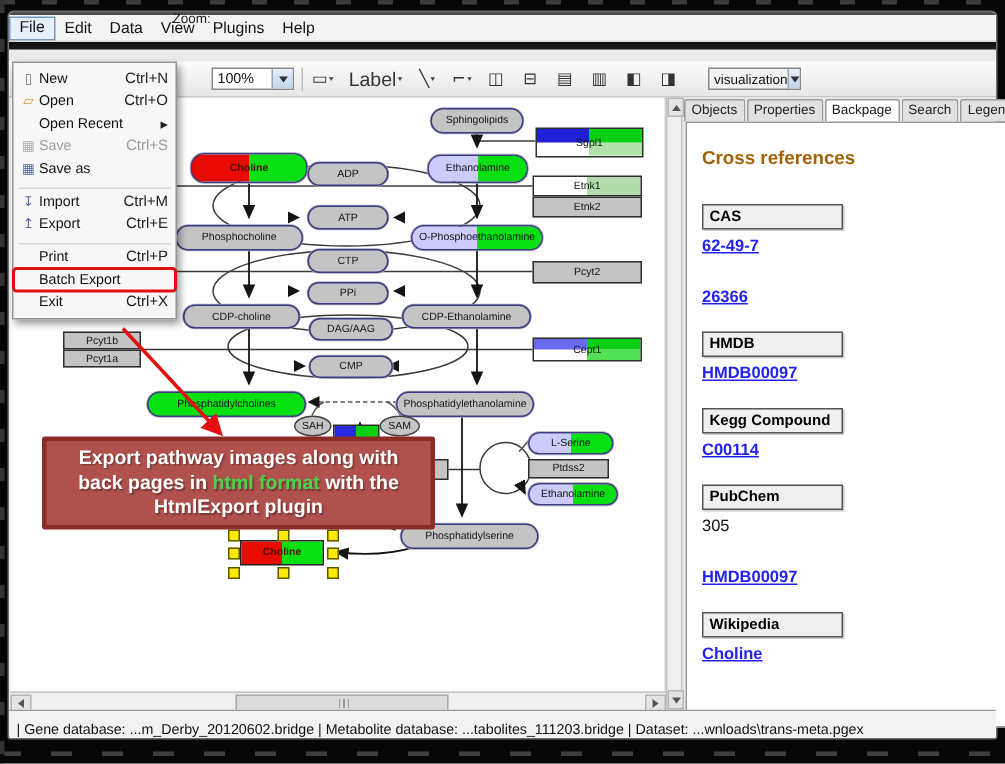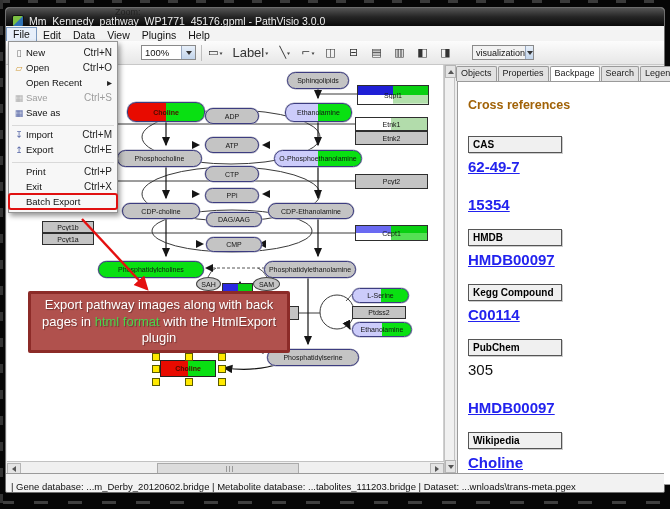--- a/index.html
+++ b/index.html
@@ -8,21 +8,21 @@
   .abs{position:absolute;box-sizing:border-box}
   
   .frame-dash-top{left:0;top:0;width:670px;height:3px;background:repeating-linear-gradient(90deg,#3a3a3a 0 10px,#060606 10px 28px)}
   .frame-dash-bottom{left:0;top:501px;width:670px;height:3px;background:repeating-linear-gradient(90deg,#3f3f3f 0 14px,#060606 14px 34px)}
   .frame-dash-left{left:0;top:0;width:3px;height:509px;background:repeating-linear-gradient(180deg,#333 0 9px,#060606 9px 26px)}
   
   .window{left:5px;top:7px;width:660px;height:486px;background:#ebebeb;border:1px solid #6e6e6e;border-radius:4px 4px 2px 2px;z-index:1}
   .titlebar{left:6px;top:8px;width:658px;height:25px;background:linear-gradient(#555 0%,#262626 35%,#0b0b0b 70%,#191919 100%);border-radius:3px 3px 0 0;display:flex;align-items:center;z-index:5}
   .app-icon{width:10px;height:10px;margin:0 5px 0 6px;border-radius:2px;background:linear-gradient(135deg,#7cc043 0 45%,#2e72b5 55%);border:1px solid #111}
   .title-text{color:#eee;font-size:10.5px;white-space:nowrap}
-  .menubar{left:6px;top:26px;width:658px;height:18px;background:#f3f3f3;border-bottom:1px solid #d6d6d6;display:flex;align-items:center;z-index:5;font-size:10.5px;color:#111}
+  .menubar{left:6px;top:10px;width:658px;height:18px;background:#f3f3f3;border-bottom:1px solid #d6d6d6;display:flex;align-items:center;z-index:5;font-size:10.5px;color:#111}
   .mb-item{padding:0 6px;height:14px;line-height:14px}
   .mb-item.active{border:1px solid #7a99c0;background:#e7effa;height:14px;line-height:12px}
   .toolbar{left:6px;top:41px;width:658px;height:24px;background:linear-gradient(#fcfcfc,#e7e7e7);border-bottom:1px solid #c8c8c8;z-index:5}
   .tb-label{position:absolute;left:115px;top:7px;font-size:9px;color:#222}
   .combo{position:absolute;height:15px;background:#fff;border:1px solid #8a8a8a;display:flex;align-items:center;font-size:9.5px;color:#111;padding-left:3px}
   .combo .cbtn{margin-left:auto;width:13px;height:100%;background:linear-gradient(#e8f0fa,#c2d4ea);border-left:1px solid #98a8c0;display:flex;align-items:center;justify-content:center}
   .caret-down{width:0;height:0;border-left:3px solid transparent;border-right:3px solid transparent;border-top:4px solid #333}
   .zoom-combo{left:141px;top:45px;width:55px}
   .vis-combo{left:472px;top:45px;width:62px;background:#f2f2f2}
   .tb-sep{position:absolute;left:201px;top:45px;width:1px;height:16px;background:#bfbfbf}
@@ -53,41 +53,41 @@
   .f-half-white-lgreen{background:linear-gradient(to right,#fff 50%,#b2dcab 50%)}
   
   .sel-handles{left:152px;top:353px;width:73px;height:31px;z-index:4}
   .selh{position:absolute;width:6px;height:6px;background:#ffe900;border:1px solid #5a5a00}
   .selh:nth-child(1){left:0;top:0}.selh:nth-child(2){left:33px;top:0}.selh:nth-child(3){left:66px;top:0}
   .selh:nth-child(4){left:0;top:12px}.selh:nth-child(5){left:66px;top:12px}
   .selh:nth-child(6){left:0;top:25px}.selh:nth-child(7){left:33px;top:25px}.selh:nth-child(8){left:66px;top:25px}
   
   .callout{left:28px;top:291px;width:262px;height:62px;background:#b0514d;border:3px solid #8c2b28;border-radius:2px;z-index:4;
            display:flex;align-items:center;justify-content:flex-end;text-align:center;padding:2px 6px;
-           color:#fff;font-weight:normal;font-size:13px;line-height:1.3;text-shadow:1px 1px 1px rgba(0,0,0,.35)}
+           color:#fff;font-weight:bold;font-size:13px;line-height:1.3;text-shadow:1px 1px 1px rgba(0,0,0,.35)}
   .callout .hl{color:#4cd34c}
   
   .menu-pop{left:8px;top:41px;width:110px;background:#f7f7f7;border:1px solid #949494;box-shadow:2px 3px 5px rgba(0,0,0,.4);z-index:7;padding:3px 0}
   .fm-item{display:flex;align-items:center;height:15px;font-size:9.5px;color:#111;padding:0 5px 0 3px;position:relative}
   .fm-icon{width:14px;text-align:center;font-size:9px;font-family:"DejaVu Sans",sans-serif}
   .fm-short{margin-left:auto;font-size:10px;color:#222}
   .fm-item.disabled .fm-label,.fm-item.disabled .fm-short{color:#9d9d9d}
   .fm-item.t-separator{height:4px;padding:0;margin:1px 3px;border-bottom:1px solid #d9d9d9}
   .fm-item.highlighted{outline:2px solid #e01010;outline-offset:-1px;border-radius:2px}
   .ic-amber{color:#d09a38}.ic-blue{color:#5868a8}.ic-dis{color:#b0b0b0}.ic-plain{color:#707070}
   
   .panel{left:455px;top:65px;width:207px;height:408px;background:#ececec;z-index:5}
   .tabs{position:absolute;left:1px;top:1px;width:205px;height:15px;display:flex;font-size:9px}
   .tab{border:1px solid #9a9a9a;border-bottom:none;background:#e2e2e2;color:#222;padding:1px 4px 0;margin-right:1px;border-radius:2px 2px 0 0;white-space:nowrap}
   .tab.active{background:#fff}
   .panel-card{position:absolute;left:2px;top:16px;width:202px;height:390px;background:#fff;border:1px solid #9a9a9a;overflow:hidden;padding:12px 8px 0 10px}
   .xref-heading{color:#a16207;font-weight:bold;font-size:12.5px;margin:4px 0 24px 0}
   .xref{margin-bottom:15px}
   .xref-box{width:88px;height:15px;border:1px solid #555;background:#f0f0f0;font-weight:bold;font-size:10px;line-height:15px;padding-left:4px;box-shadow:1px 1px 0 #ccc}
-  .xref-val{display:inline-block;margin-top:5px;font-size:15px;font-weight:bold;color:#2222ee;text-decoration:underline;cursor:pointer}
+  .xref-val{display:inline-block;margin-top:5px;font-size:11px;font-weight:bold;color:#2222ee;text-decoration:underline;cursor:pointer}
   .xref.plain .xref-val{color:#111;text-decoration:none;font-weight:normal;cursor:default}
   
   .vscroll{left:444px;top:65px;width:11px;height:408px;background:#f0f0f0;border-left:1px solid #c2c2c2;border-right:1px solid #c2c2c2;z-index:5}
   .hscroll{left:7px;top:461px;width:437px;height:12px;background:#f0f0f0;border-top:1px solid #c2c2c2;z-index:5}
   .sbtn{position:absolute;background:#e4e4e4;border:1px solid #b5b5b5;display:flex;align-items:center;justify-content:center}
   .hscroll .sbtn{width:12px;height:10px;top:1px}
   .vscroll .sbtn{width:9px;height:11px;left:0}
   .tri-l{width:0;height:0;border-top:3px solid transparent;border-bottom:3px solid transparent;border-right:4px solid #555}
   .tri-r{width:0;height:0;border-top:3px solid transparent;border-bottom:3px solid transparent;border-left:4px solid #555}
   .tri-u{width:0;height:0;border-left:3px solid transparent;border-right:3px solid transparent;border-bottom:4px solid #555}
@@ -355,21 +355,21 @@
       <div class="tab">Legend</div>
     </div>
   <div class="panel-card">
     <div class="xref-heading">Cross references</div>
     <div>
         <div class="xref">
     <div class="xref-box">CAS</div>
     <div class="xref-val">62-49-7</div>
   </div>
         <div class="xref">
-    <div class="xref-val">15354</div>
+    <div class="xref-val">26366</div>
   </div>
         <div class="xref">
     <div class="xref-box">HMDB</div>
     <div class="xref-val">HMDB00097</div>
   </div>
         <div class="xref">
     <div class="xref-box">Kegg Compound</div>
     <div class="xref-val">C00114</div>
   </div>
         <div class="xref plain">
@@ -454,27 +454,27 @@
     <div class="fm-item t-separator">
     
     
     
   </div>
     <div class="fm-item">
     <span class="fm-icon ic-plain"></span>
     <span class="fm-label">Print</span>
     <span class="fm-short">Ctrl+P</span>
   </div>
-    <div class="fm-item">
-    <span class="fm-icon ic-plain"></span>
-    <span class="fm-label">Exit</span>
-    <span class="fm-short">Ctrl+X</span>
-  </div>
     <div class="fm-item highlighted">
     <span class="fm-icon ic-plain"></span>
     <span class="fm-label">Batch Export</span>
     <span class="fm-short"></span>
   </div>
+    <div class="fm-item">
+    <span class="fm-icon ic-plain"></span>
+    <span class="fm-label">Exit</span>
+    <span class="fm-short">Ctrl+X</span>
+  </div>
   </div>
 
 <svg class="redov" width="670" height="509">
   <line x1="82" y1="219" x2="147" y2="289" stroke="#e41010" stroke-width="2.4" marker-end="url(#rah)"></line>
 </svg>
 
 </body></html>

